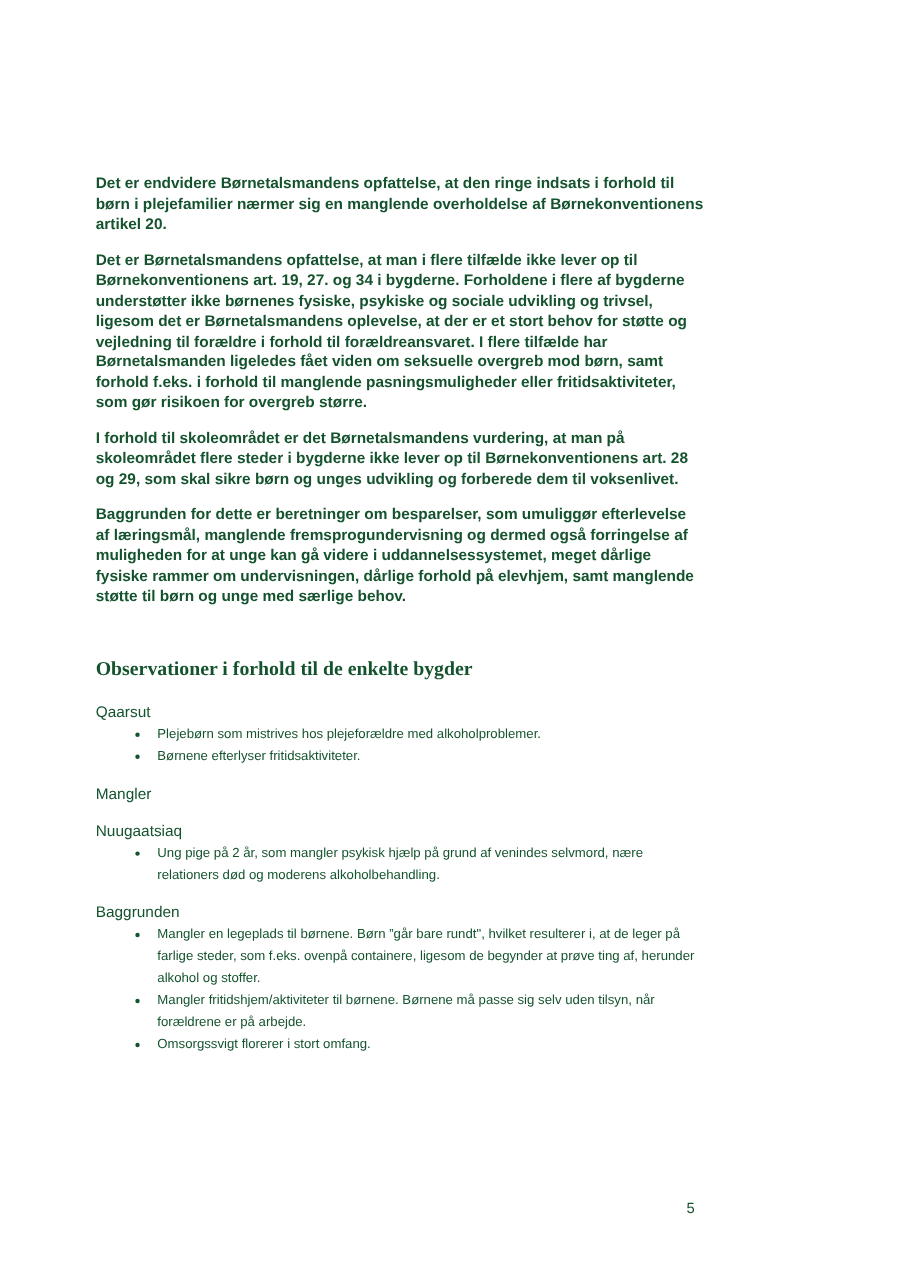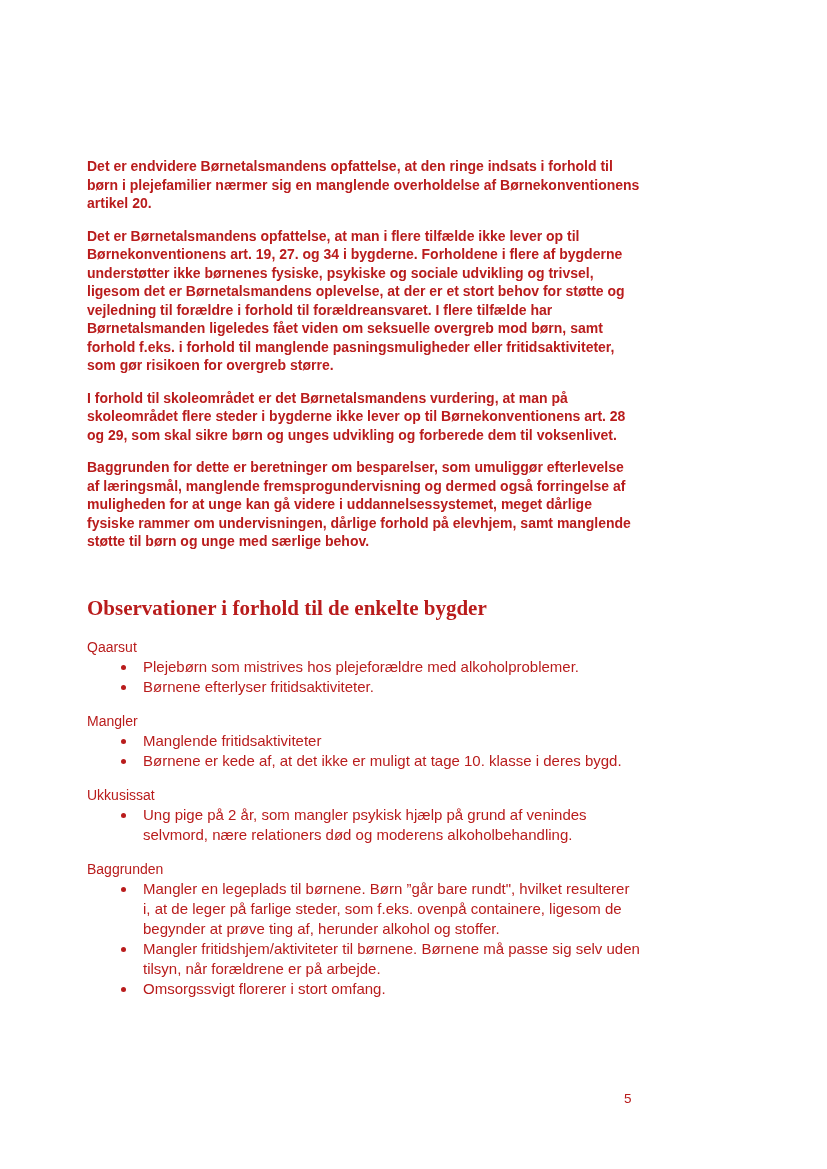--- a/index.html
+++ b/index.html
@@ -5,41 +5,41 @@
   html, body {
     margin: 0;
     padding: 0;
     background: #ffffff;
   }
   .page {
     position: relative;
     width: 827px;
     height: 1169px;
     background: #ffffff;
-    color: #b91c1c;
+    color: #14532d;
     font-family: "Liberation Sans", sans-serif;
     overflow: hidden;
   }
   .content {
     position: absolute;
     left: 87px;
     top: 157px;
     width: 553px;
   }
   .bold-para {
     margin: 0 0 14px 0;
     font-size: 14px;
     font-weight: bold;
     line-height: 18.5px;
   }
   .section-heading {
     margin: 46px 0 0 0;
     font-family: "Liberation Serif", "DejaVu Serif", serif;
     font-weight: bold;
-    font-size: 21px;
+    font-size: 18px;
     line-height: 22px;
   }
   .section-intro {
     margin: 0 0 0 0;
     font-size: 14px;
     font-weight: normal;
     line-height: 18.5px;
   }
   .village {
     margin-top: 14px;
@@ -50,21 +50,21 @@
   .village-name {
     font-size: 14px;
     line-height: 20px;
   }
   .bullets {
     margin: 0;
     padding: 0 0 0 50px;
     list-style: disc outside;
   }
   .bullets li {
-    font-size: 15px;
+    font-size: 12px;
     line-height: 20px;
     padding-left: 6px;
   }
   .page-number {
     position: absolute;
     left: 624px;
     top: 1090px;
     font-size: 13.5px;
     line-height: 18px;
   }
@@ -85,28 +85,24 @@
     <section class="village">
       <div class="village-name">Qaarsut</div>
       <ul class="bullets">
         <li>Plejebørn som mistrives hos plejeforældre med alkoholproblemer.</li>
         <li>Børnene efterlyser fritidsaktiviteter.</li>
       </ul>
     </section>
 
     <section class="village">
       <div class="village-name">Mangler</div>
-      <ul class="bullets">
-        <li>Manglende fritidsaktiviteter</li>
-        <li>Børnene er kede af, at det ikke er muligt at tage 10. klasse i deres bygd.</li>
-      </ul>
     </section>
 
     <section class="village">
-      <div class="village-name">Ukkusissat</div>
+      <div class="village-name">Nuugaatsiaq</div>
       <ul class="bullets">
         <li>Ung pige på 2 år, som mangler psykisk hjælp på grund af venindes selvmord, nære relationers død og moderens alkoholbehandling.</li>
       </ul>
     </section>
 
     <section class="village">
       <div class="village-name">Baggrunden</div>
       <ul class="bullets">
         <li>Mangler en legeplads til børnene. Børn ”går bare rundt", hvilket resulterer i, at de leger på farlige steder, som f.eks. ovenpå containere, ligesom de begynder at prøve ting af, herunder alkohol og stoffer.</li>
         <li>Mangler fritidshjem/aktiviteter til børnene. Børnene må passe sig selv uden tilsyn, når forældrene er på arbejde.</li>

